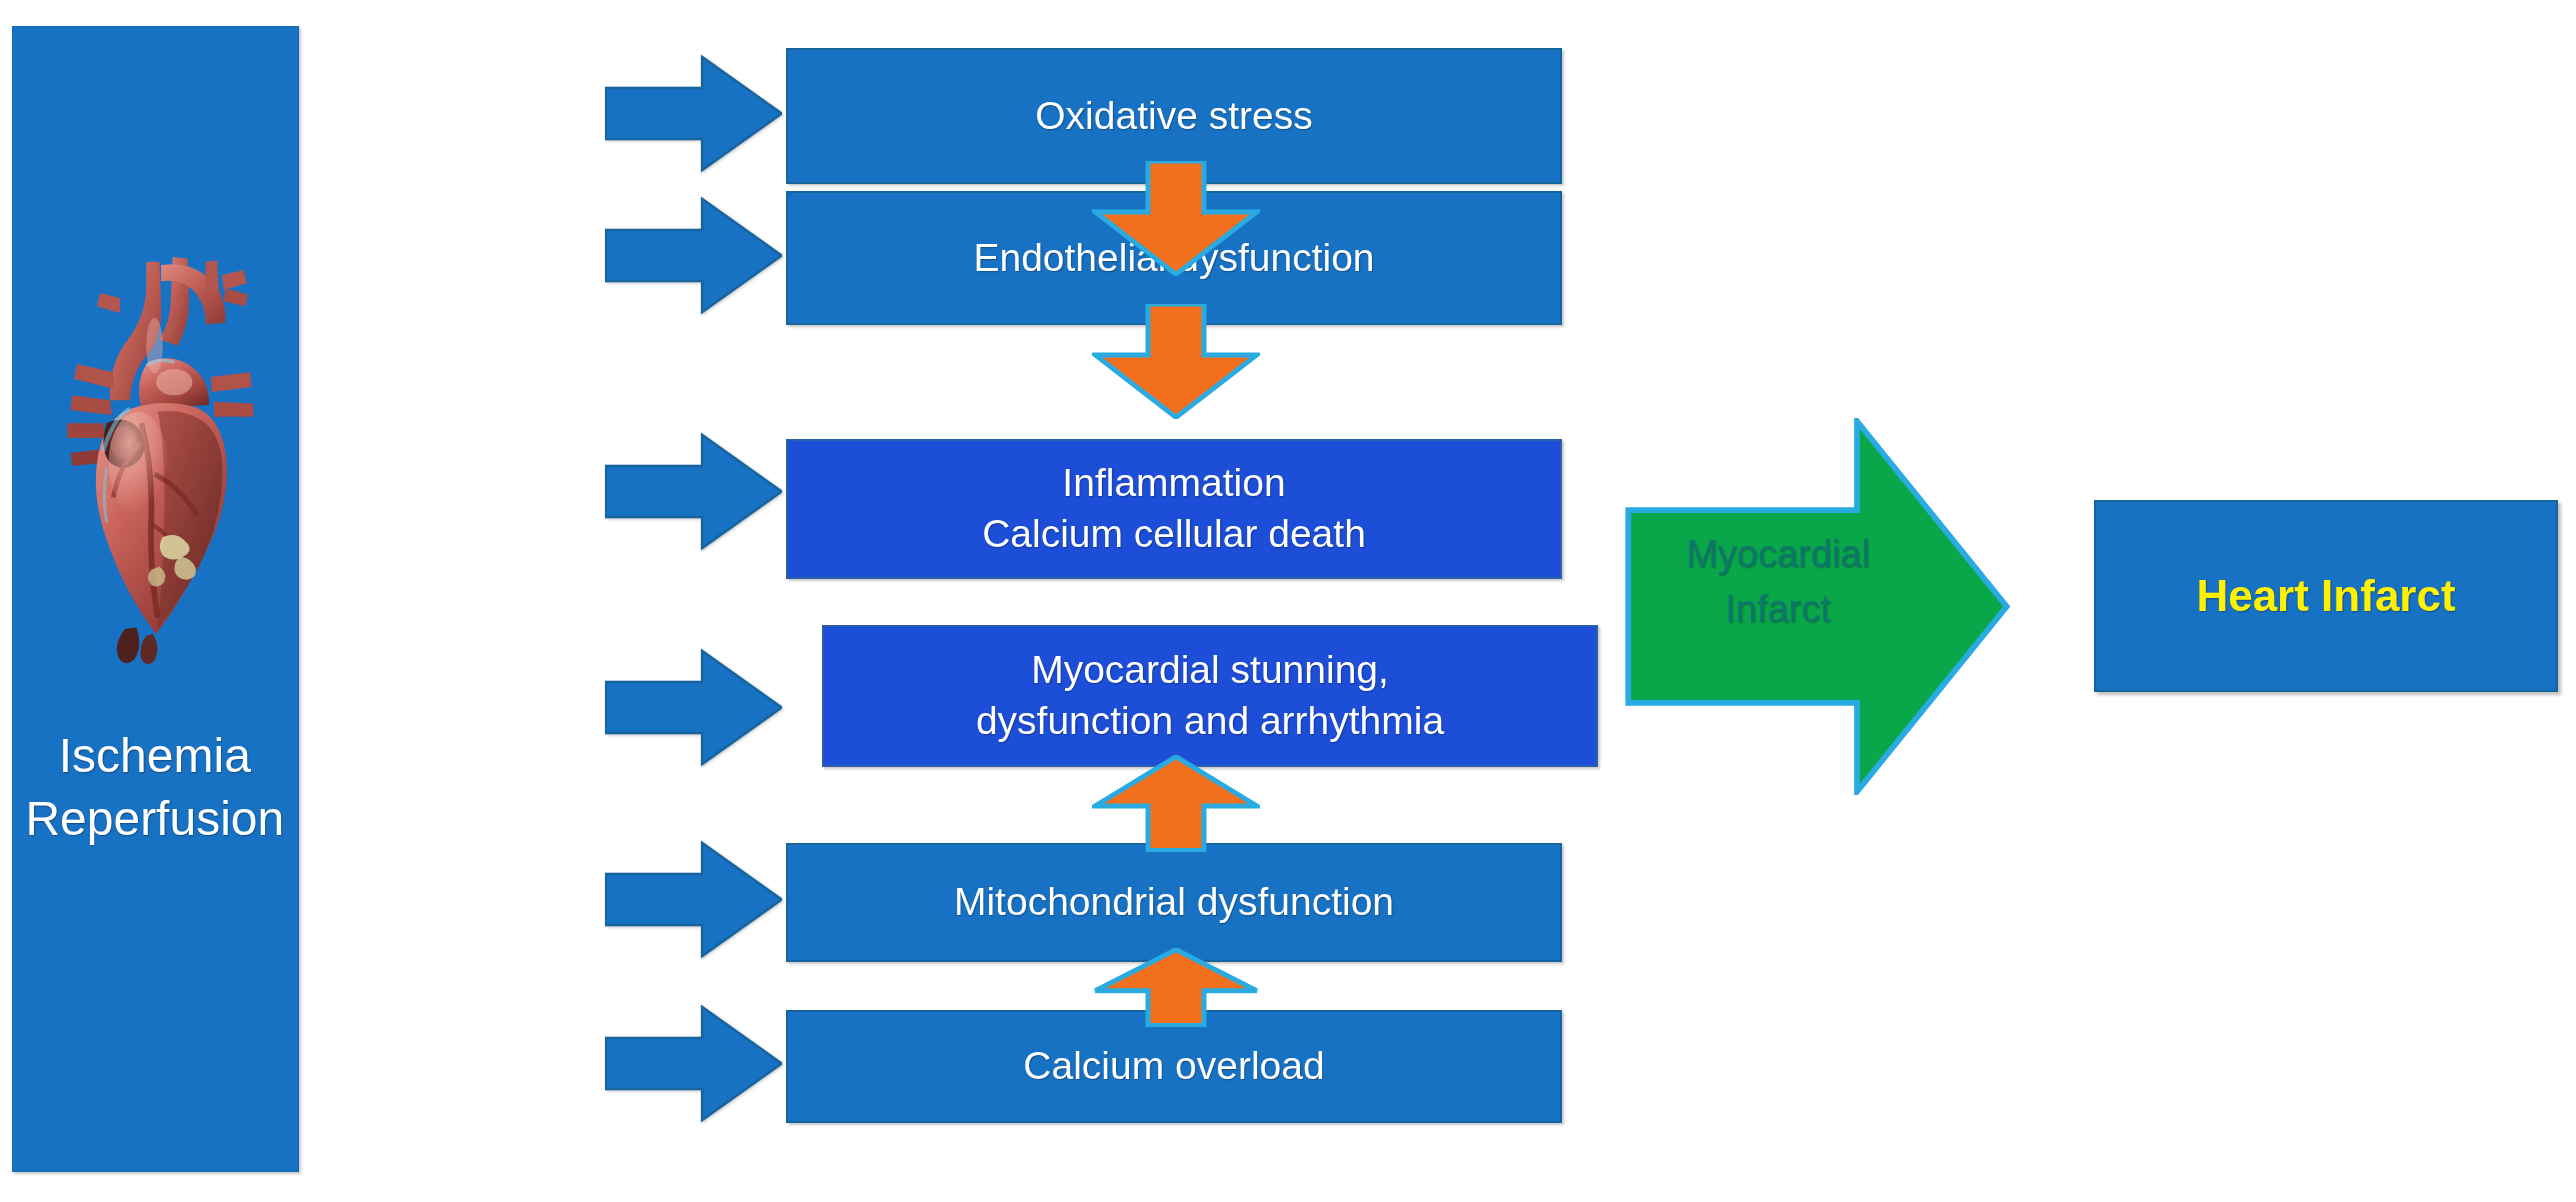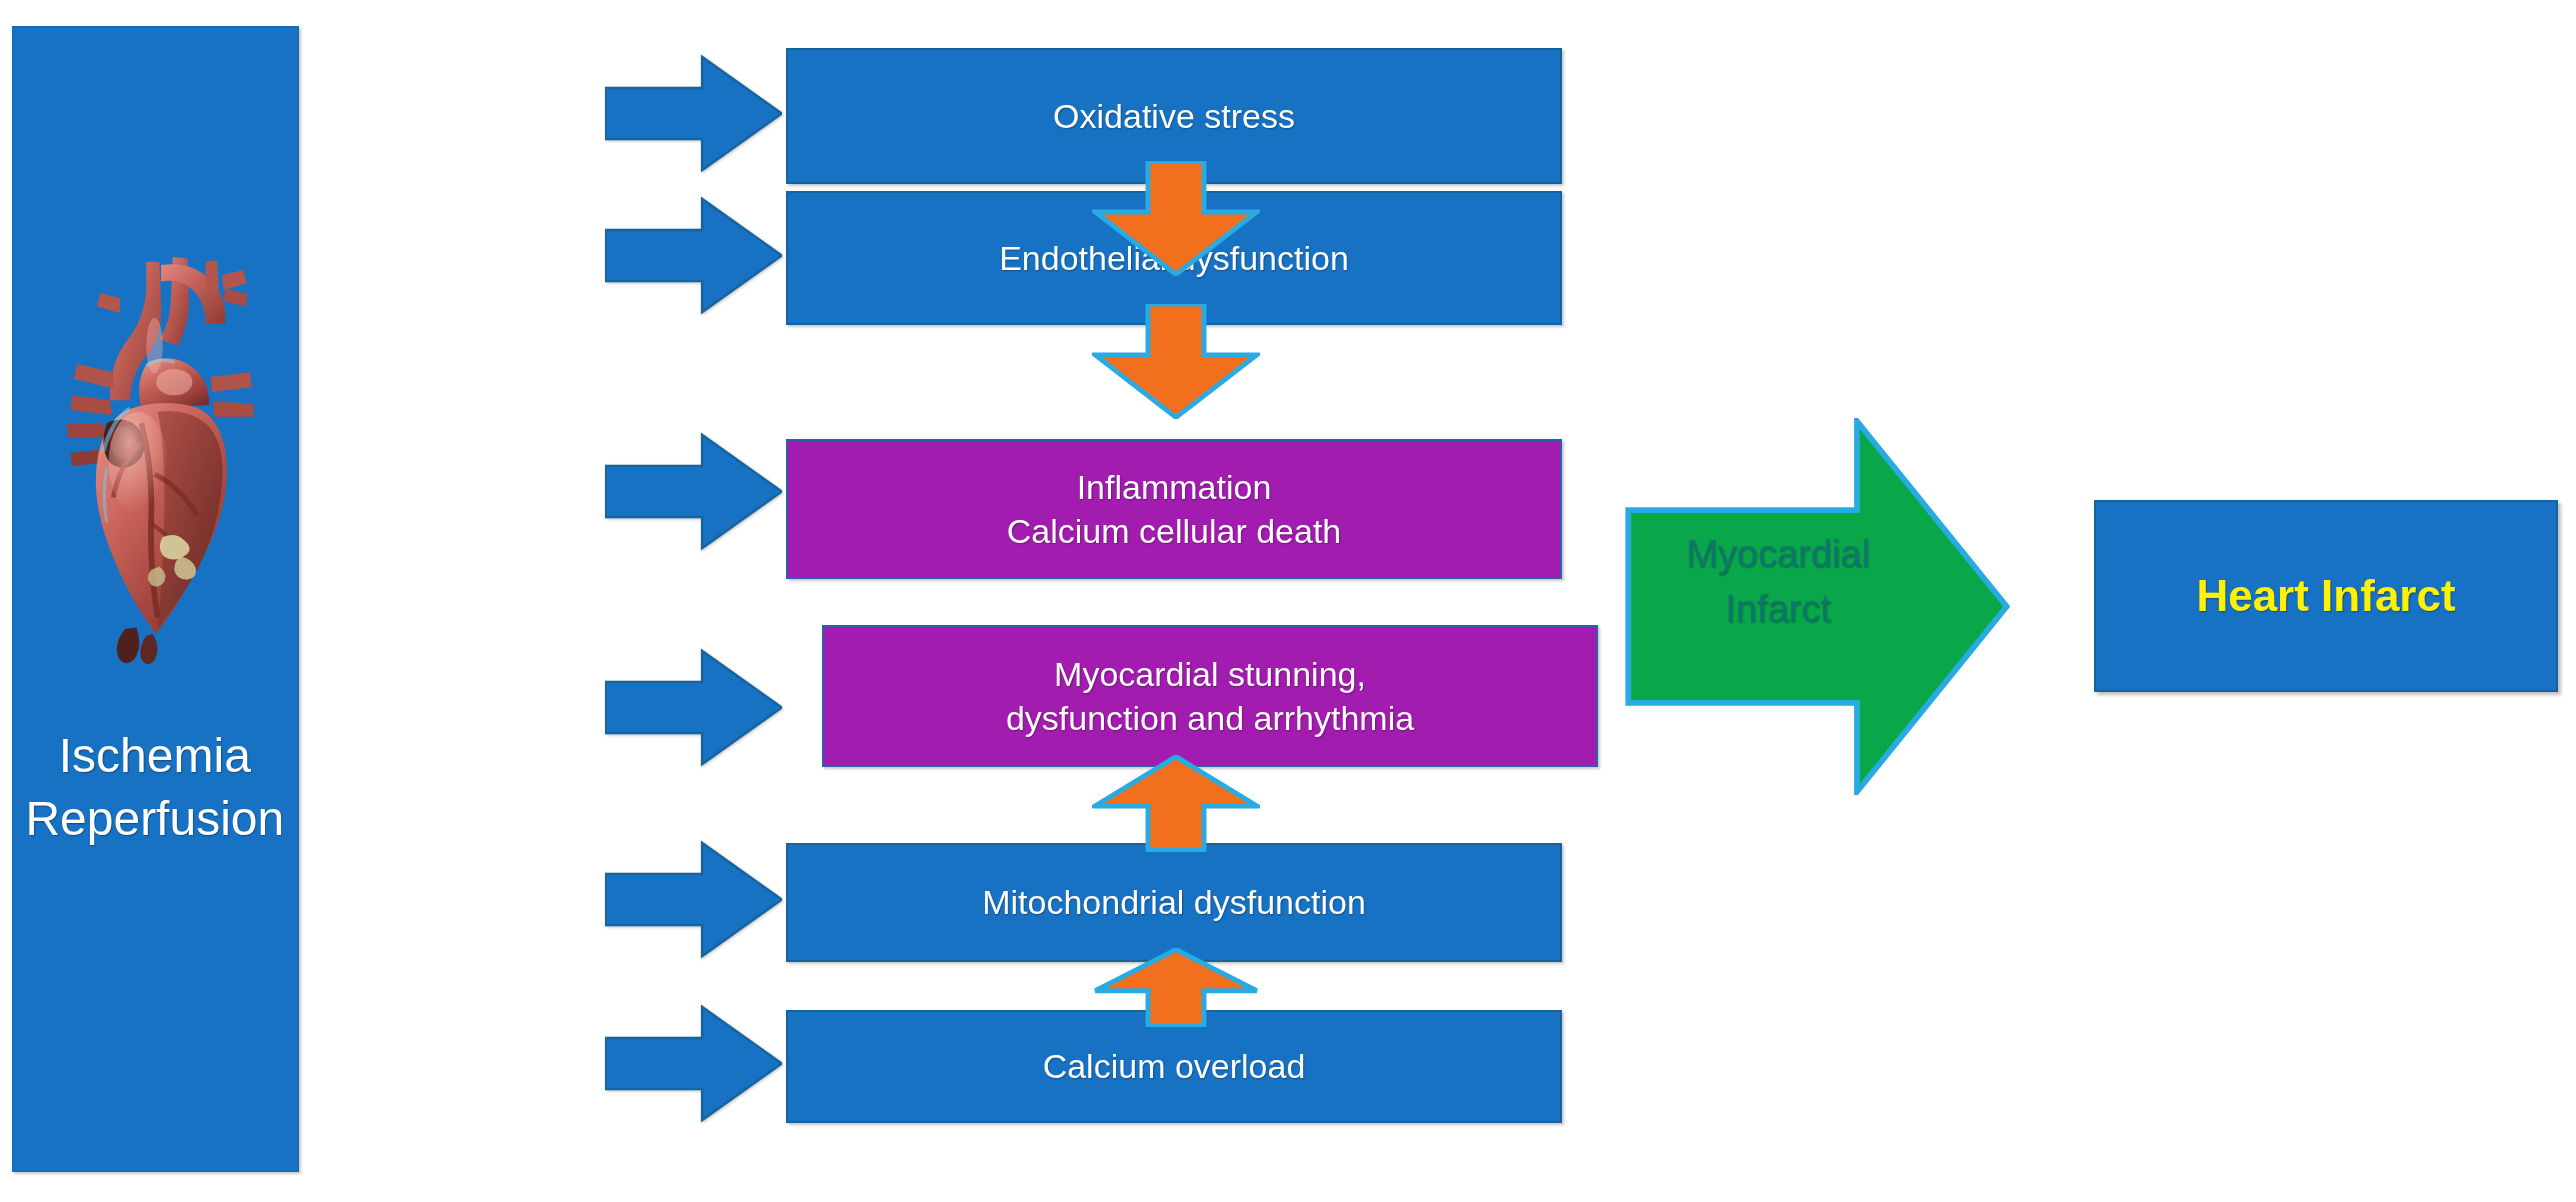--- a/index.html
+++ b/index.html
@@ -23,22 +23,22 @@
   
   .feed-arrow{position:absolute;width:177px;height:123px;}
   .feed-arrow svg{display:block;width:100%;height:100%;
                   filter:drop-shadow(1.6px 1.6px 1.6px rgba(0,0,0,.25));}
 
   
   .sbox{position:absolute;left:786px;width:772px;
         display:flex;align-items:center;justify-content:center;
         box-shadow:1.6px 1.6px 2.5px rgba(0,0,0,.22);}
   .sbox.blue {background:#1872C4;border:2.5px solid #15649E;}
-  .sbox.green{background:#a21caf;border:2.5px solid #2B5FA8;}
-  .sbox .txt{color:#ffffff;font-size:34px;line-height:1.3;text-align:center;
+  .sbox.green{background:#1d4ed8;border:2.5px solid #2B5FA8;}
+  .sbox .txt{color:#ffffff;font-size:39px;line-height:1.3;text-align:center;
              text-shadow:0.8px 0.8px 1.6px rgba(0,0,0,.32);padding:0 15px;}
   .sbox .txt span{display:block;}
 
   
   .oarrow{position:absolute;}
   .oarrow svg{display:block;width:100%;height:100%;}
 
   
   .mi-arrow{position:absolute;left:1625px;top:418px;width:385px;height:377px;}
   .mi-arrow svg{display:block;width:100%;height:100%;}

